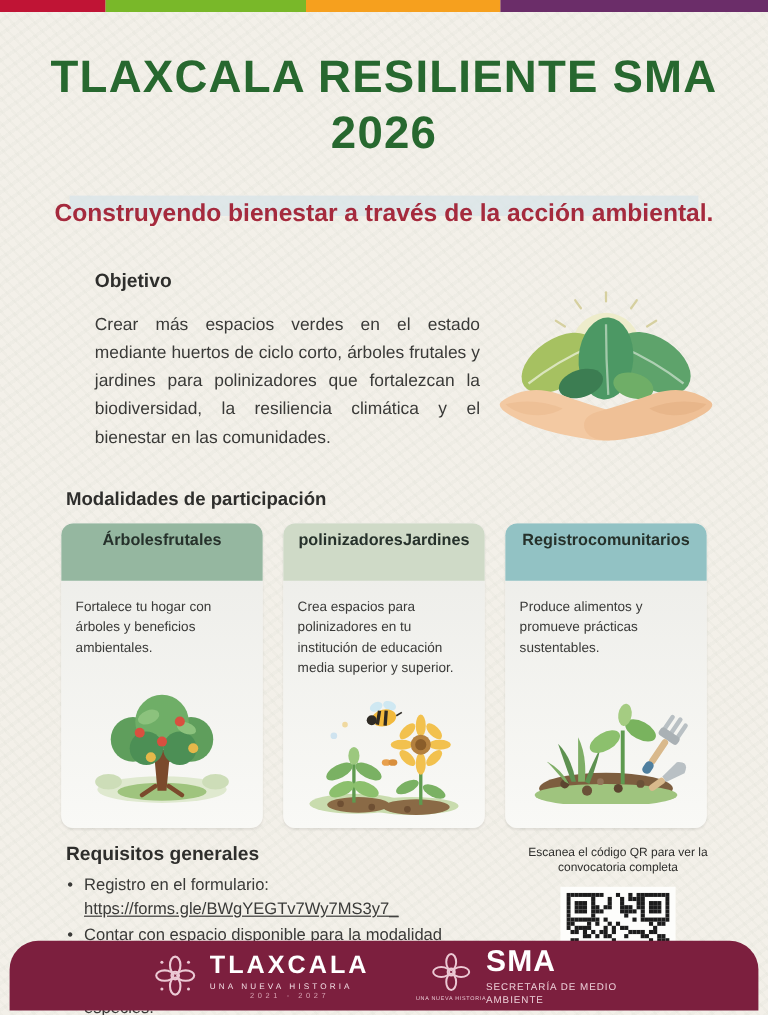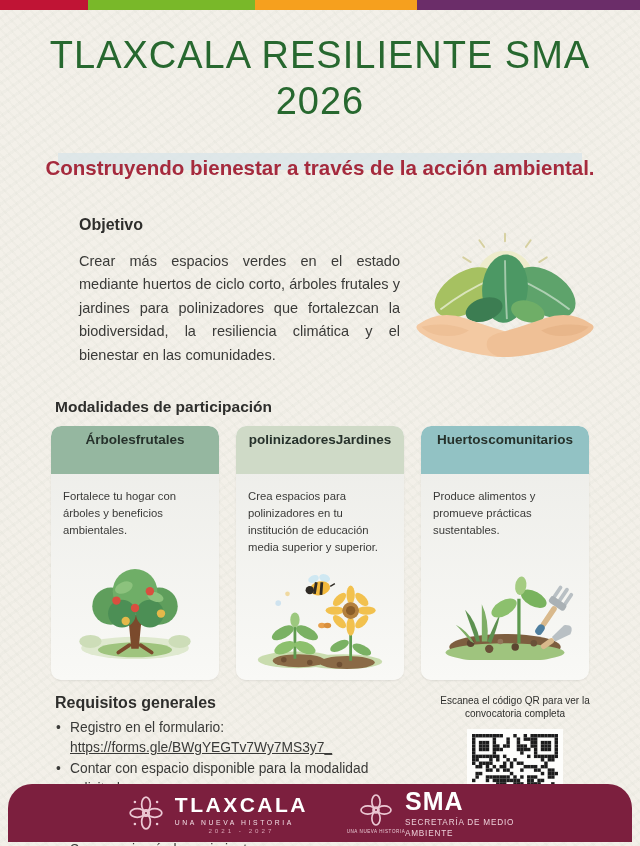--- a/index.html
+++ b/index.html
@@ -11,21 +11,21 @@
       repeating-linear-gradient(48deg, rgba(175,185,165,.06) 0 2px, transparent 2px 7px),
       repeating-linear-gradient(-35deg, rgba(160,175,160,.05) 0 3px, transparent 3px 9px),
       #f3f0e9;
   }
   
   .stripe { display:flex; height:10px; width:100%; }
   .stripe span { height:100%; display:block; }
   .stripe .s0{width:13.75%} .stripe .s1{width:26.1%} .stripe .s2{width:25.35%} .stripe .s3{width:34.8%}
 
   
-  .title { text-align:center; margin-top:22px; color:#27682f; font-weight:normal;
+  .title { text-align:center; margin-top:32px; color:#27682f; font-weight:bold;
            font-size:38px; line-height:46px; letter-spacing:1px; }
 
   
   .subtitle-wrap { position:relative; text-align:center; margin-top:32px; height:34px; }
   .subtitle-band { position:absolute; left:9%; right:9%; top:-3px; height:17px;
                    background:#d8e4e8; opacity:.75; }
   .subtitle { position:relative; color:#a52a3d; font-weight:bold; font-size:20.5px; }
 
   
   .main-row { display:flex; padding:26px 30px 0 79px; align-items:flex-start; }
@@ -208,21 +208,21 @@
           <ellipse cx="77" cy="64" rx="4" ry="3" fill="#e8a04c"></ellipse>
           <ellipse cx="83" cy="64" rx="4" ry="3" fill="#d98f3c"></ellipse>
           <circle cx="30" cy="40" r="3" fill="#cfe3ef"></circle>
           <circle cx="40" cy="30" r="2.5" fill="#f0d9a0"></circle>
         </svg>
       </div>
     </div>
 
     <div class="card">
       <div class="card-header" style="background: rgb(146, 194, 196);">
-        <span>Huertos</span>
+        <span>Registro</span>
         <span>comunitarios</span>
       </div>
       <div class="card-desc">Produce alimentos y promueve prácticas sustentables.</div>
       <div class="card-art">
         <svg width="140" height="104" viewBox="0 0 150 112">
           <ellipse cx="75" cy="98" rx="60" ry="14" fill="#7d5e3f"></ellipse>
           <ellipse cx="75" cy="104" rx="64" ry="10" fill="#9fc47e"></ellipse>
           <circle cx="38" cy="94" r="4" fill="#5c4530"></circle>
           <circle cx="58" cy="100" r="4.5" fill="#6a5138"></circle>
           <circle cx="86" cy="98" r="4" fill="#5c4530"></circle>

